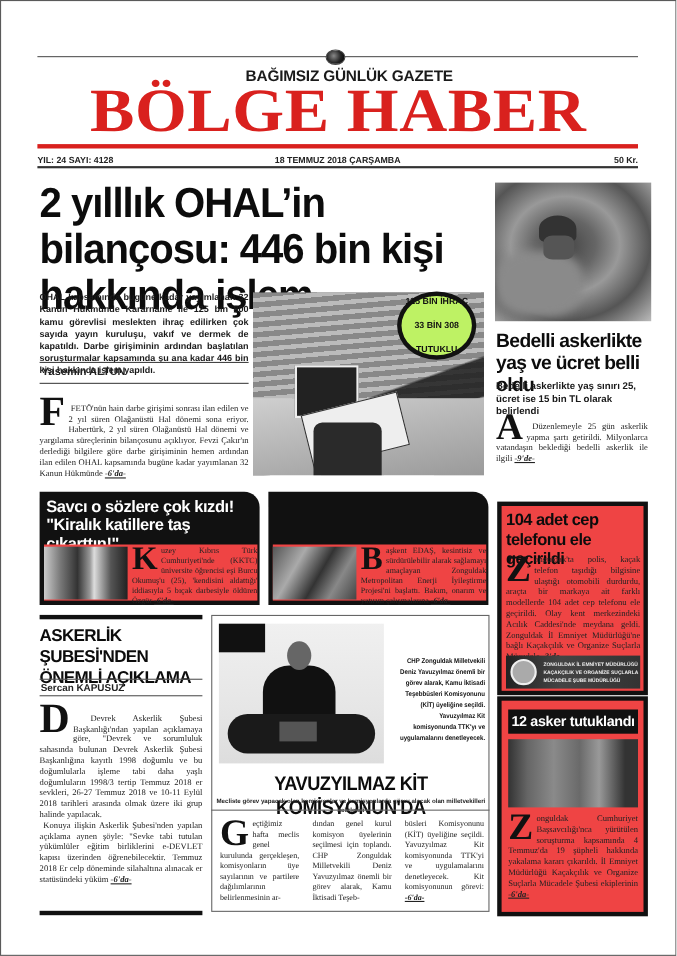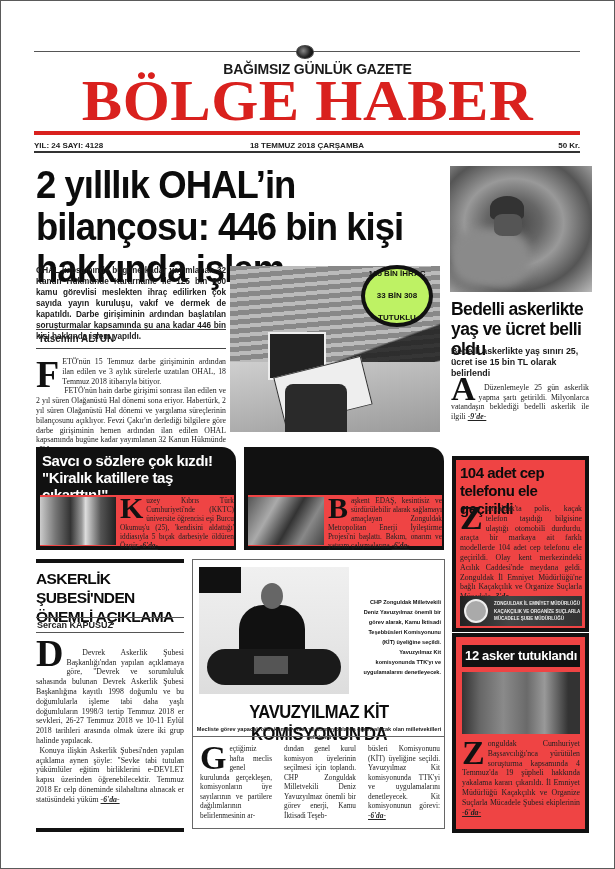--- a/index.html
+++ b/index.html
@@ -148,21 +148,21 @@
 </div>
 <div class="info-rule"></div>
 
 <div class="main-head">2 yılllık OHAL’in bilançosu: 446 bin kişi hakkında işlem</div>
 <div class="lead">OHAL kapsamında bugüne kadar yayımlanan 32 Kanun Hükmünde Kararname ile 125 bin 800  kamu görevlisi meslekten ihraç edilirken çok sayıda yayın kuruluşu, vakıf ve dermek de kapatıldı. Darbe girişiminin ardından başlatılan soruşturmalar kapsamında şu ana kadar 446 bin kişi hakkında işlem yapıldı.</div>
 <div class="author-rule"></div>
 <div class="author">Yasemin ALTUN</div>
 <div class="author-rule2"></div>
 <div class="main-body body-text">
   <span class="dropcap">F</span>
-  <span>ETÖ'nün 15 Temmuz darbe girişiminin ardından ilan edilen ve 3 aylık sürelerle uzatılan OHAL, 18 Temmuz 2018 itibarıyla bitiyor.</span><br>
+  <br>
   &nbsp;<span>FETÖ'nün hain darbe girişimi sonrası ilan edilen ve 2 yıl süren Olağanüstü Hal dönemi sona eriyor. Habertürk, 2 yıl süren Olağanüstü Hal dönemi ve yargılama süreçlerinin bilançosunu açıklıyor. Fevzi Çakır'ın derlediği bilgilere göre darbe girişiminin hemen ardından ilan edilen OHAL kapsamında bugüne kadar yayımlanan 32 Kanun Hükmünde</span>
   <span class="more">-6'da-</span>
 </div>
 
 <div class="photo main-photo">
   <div class="desk"></div>
   <div class="books"></div>
   <div class="paper"></div>
   <div class="robe"></div>
 </div>
@@ -263,19 +263,19 @@
 <div class="mp-caption">CHP Zonguldak Milletvekili Deniz Yavuzyılmaz önemli bir görev alarak, Kamu İktisadi Teşebbüsleri Komisyonunu (KİT) üyeliğine seçildi. Yavuzyılmaz Kit komisyonunda TTK'yı ve uygulamalarını denetleyecek.</div>
 <div class="cb-head">YAVUZYILMAZ KİT KOMİSYONUN'DA</div>
 <div class="cb-sub">Mecliste görev yapacak olan komisyonlar ve komisyonlarda görev alacak olan milletvekilleri belirlendi</div>
 <div class="cb-rule"></div>
 <div class="cb-cols">
   <div class="cb-col body-text">
     <span class="dropcap">G</span>
     <span>eçtiğimiz hafta meclis genel kurulunda gerçekleşen, komisyonların üye sayılarının ve partilere dağılımlarının belirlenmesinin ar-</span>
   </div>
   <div class="cb-col body-text">
-    <span>dından genel kurul komisyon üyelerinin seçilmesi için toplandı. CHP Zonguldak Milletvekili Deniz Yavuzyılmaz önemli bir görev enerji, Kamu İktisadi Teşeb-</span>
+    <span>dından genel kurul komisyon üyelerinin seçilmesi için toplandı. CHP Zonguldak Milletvekili Deniz Yavuzyılmaz önemli bir görev alarak, Kamu İktisadi Teşeb-</span>
   </div>
   <div class="cb-col body-text">
     <span>büsleri Komisyonunu (KİT) üyeliğine seçildi. Yavuzyılmaz Kit komisyonunda TTK'yi ve uygulamalarını denetleyecek. Kit komisyonunun görevi:</span>
     <span class="more">-6'da-</span>
   </div>
 </div>
 
 </body></html>

